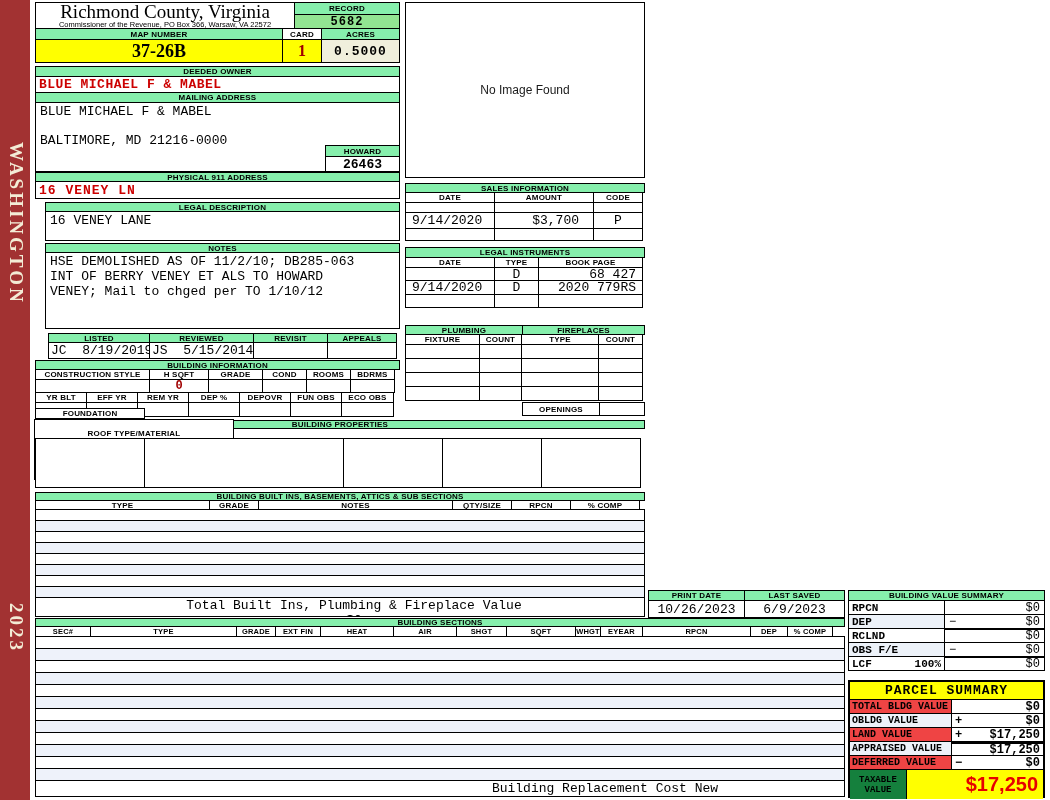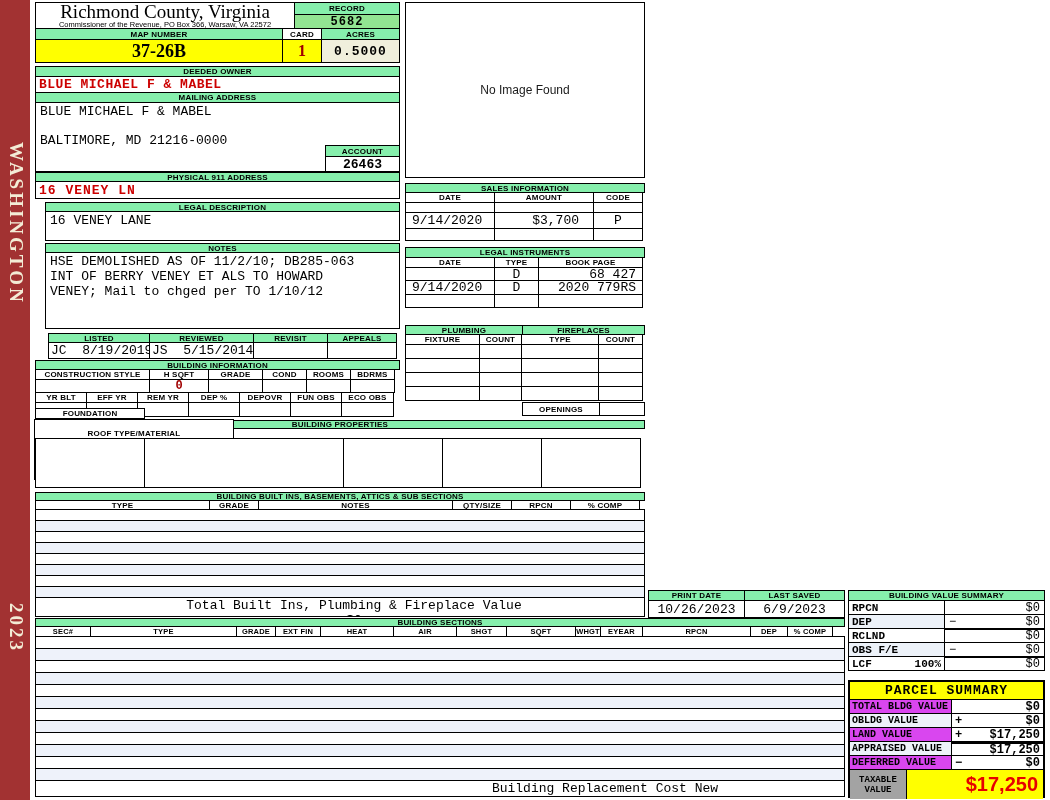--- a/index.html
+++ b/index.html
@@ -26,21 +26,21 @@
   .serif { font-family:"Liberation Serif", serif; }
   .vert { writing-mode:vertical-rl; font-family:"Liberation Serif", serif; font-weight:bold;
           color:#F3ECD6; letter-spacing:3px; font-size:19px; text-align:center; }
   .bvs-label { border:1px solid #000; background:#fff; font-family:"Liberation Mono",monospace;
                font-size:11px; font-weight:bold; display:flex; align-items:center;
                justify-content:space-between; padding:0 3px; }
   .bvs-val { border:1px solid #000; background:#fff; font-family:"Liberation Mono",monospace;
              font-size:12px; display:flex; align-items:center; justify-content:space-between; padding:0 4px; }
   .thick { border-top:2px solid #000; }
   .ps-row { display:flex; height:14px; }
-  .ps-label { width:102px; border-right:1px solid #000; border-bottom:1px solid #000; background:#d946ef;
+  .ps-label { width:102px; border-right:1px solid #000; border-bottom:1px solid #000; background:#ef4444;
               font:bold 10px "Liberation Mono",monospace; display:flex; align-items:center; padding:0 2px; }
   .ps-val { flex:1; border-bottom:1px solid #000; background:#fff;
             font:bold 12px "Liberation Mono",monospace; display:flex; align-items:center;
             justify-content:space-between; padding:0 3px; }
   .pale { background:#EDF2F9; }
 </style>
 </head>
 <body>
 
 <div id="page">
@@ -66,21 +66,21 @@
 
   <div class="abs bar" style="left:35px;top:66px;width:365px;height:11px;">DEEDED OWNER</div>
   <div class="abs cell redtext" style="left:35px;top:76px;width:365px;height:17px;padding-left:3px;letter-spacing:.5px;">BLUE MICHAEL F &amp; MABEL</div>
 
   <div class="abs bar" style="left:35px;top:92px;width:365px;height:11px;">MAILING ADDRESS</div>
   <div class="abs" style="left:35px;top:102px;width:365px;height:70px;border:1px solid #000;background:#fff;font-family:'Liberation Mono',monospace;font-size:13px;padding:1px 4px;">
     <div style="height:15px;">BLUE MICHAEL F &amp; MABEL</div>
     <div style="height:14px;"></div>
     <div style="height:15px;">BALTIMORE, MD 21216-0000</div>
   </div>
-  <div class="abs bar" style="left:325px;top:145px;width:75px;height:12px;">ACCOUNT</div>
+  <div class="abs bar" style="left:325px;top:145px;width:75px;height:12px;">HOWARD</div>
   <div class="abs cell center" style="left:325px;top:156px;width:75px;height:16px;font-weight:bold;">26463</div>
 
   <div class="abs bar" style="left:35px;top:172px;width:365px;height:10px;">PHYSICAL 911 ADDRESS</div>
   <div class="abs cell redtext" style="left:35px;top:181px;width:365px;height:18px;padding-left:3px;letter-spacing:1px;">16 VENEY LN</div>
 
   <div class="abs bar" style="left:45px;top:202px;width:355px;height:10px;">LEGAL DESCRIPTION</div>
   <div class="abs" style="left:45px;top:211px;width:355px;height:30px;border:1px solid #000;background:#fff;font-family:'Liberation Mono',monospace;font-size:13px;padding:1px 4px;">
     <div>16 VENEY LANE</div>
   </div>
 
@@ -381,18 +381,18 @@
         </div>
     </div>
     <div class="ps-row">
       <div class="ps-label">DEFERRED VALUE</div>
       <div class="ps-val">
           <span>−</span>
           <span>$0</span>
         </div>
     </div>
     <div style="display:flex;height:29px;background:#FFFF00;">
-      <div style="width:57px;background:#a3a3a3;border-right:1px solid #000;font:bold 9px 'Liberation Mono',monospace;display:flex;align-items:center;justify-content:center;text-align:center;padding:0 4px;">TAXABLE VALUE</div>
+      <div style="width:57px;background:#15803d;border-right:1px solid #000;font:bold 9px 'Liberation Mono',monospace;display:flex;align-items:center;justify-content:center;text-align:center;padding:0 4px;">TAXABLE VALUE</div>
       <div style="flex:1;display:flex;align-items:center;justify-content:flex-end;padding-right:5px;font:bold 20px 'Liberation Sans',sans-serif;color:#E60000;">$17,250</div>
     </div>
   </div>
 
 </div>
 
 </body></html>

